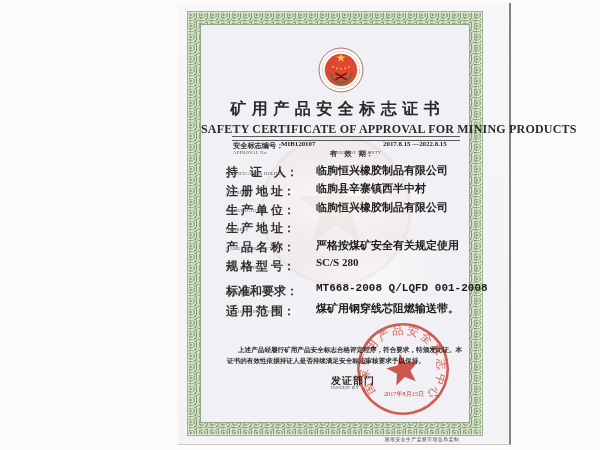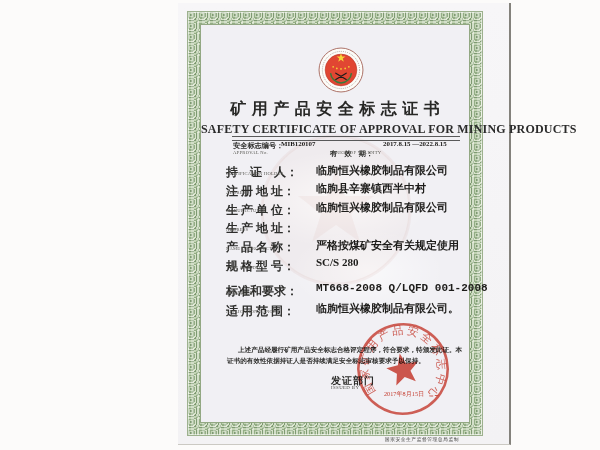--- a/index.html
+++ b/index.html
@@ -136,21 +136,21 @@
 
           <div class="frow">
             <span class="cl">标准和要求：</span>
             <span class="en">STANDARDS</span>
             <span class="val">MT668-2008 Q/LQFD 001-2008</span>
           </div>
 
           <div class="frow">
             <span class="cl">适 用 范 围：</span>
             <span class="en">APPLICATION RANGE</span>
-            <span class="val">临朐恒兴橡胶制品有限公司。</span>
+            <span class="val">煤矿用钢穿线芯阻燃输送带。</span>
           </div>
 
         </div>
 
         <div class="statement">
           <div class="ln ln1">上述产品经履行矿用产品安全标志合格评定程序，符合要求，特颁发此证。本</div>
           <div class="ln">证书的有效性依据持证人是否持续满足安全标志审核要求予以保持。</div>
         </div>
 
         <div class="issuer-cn">发证部门</div>

